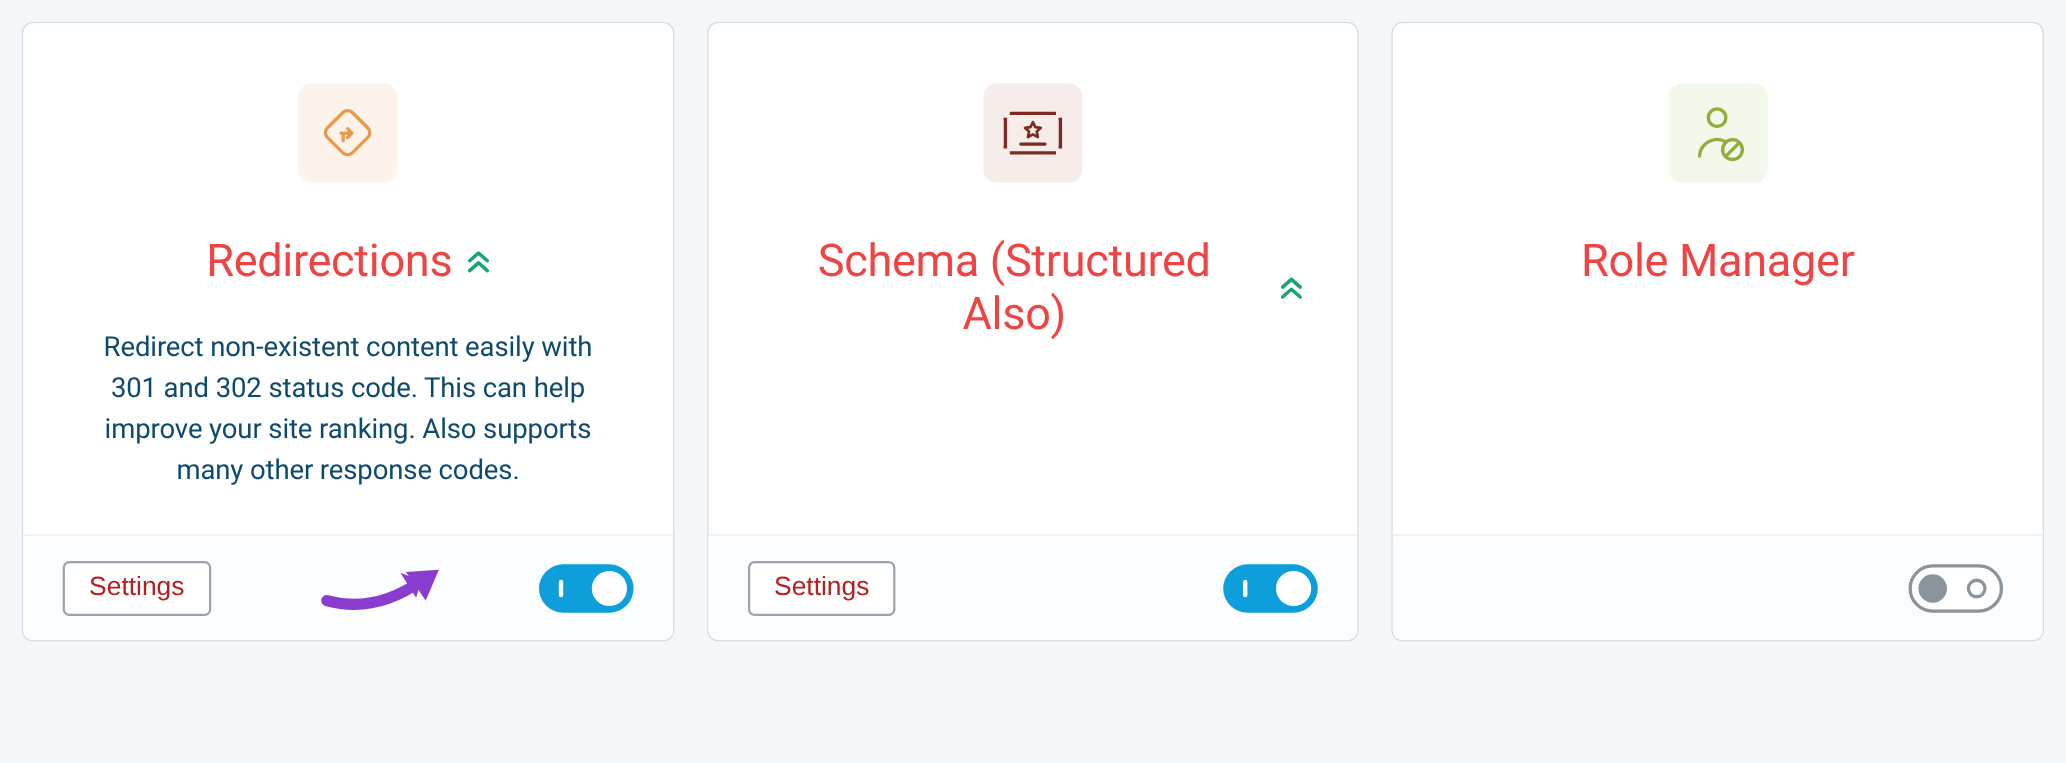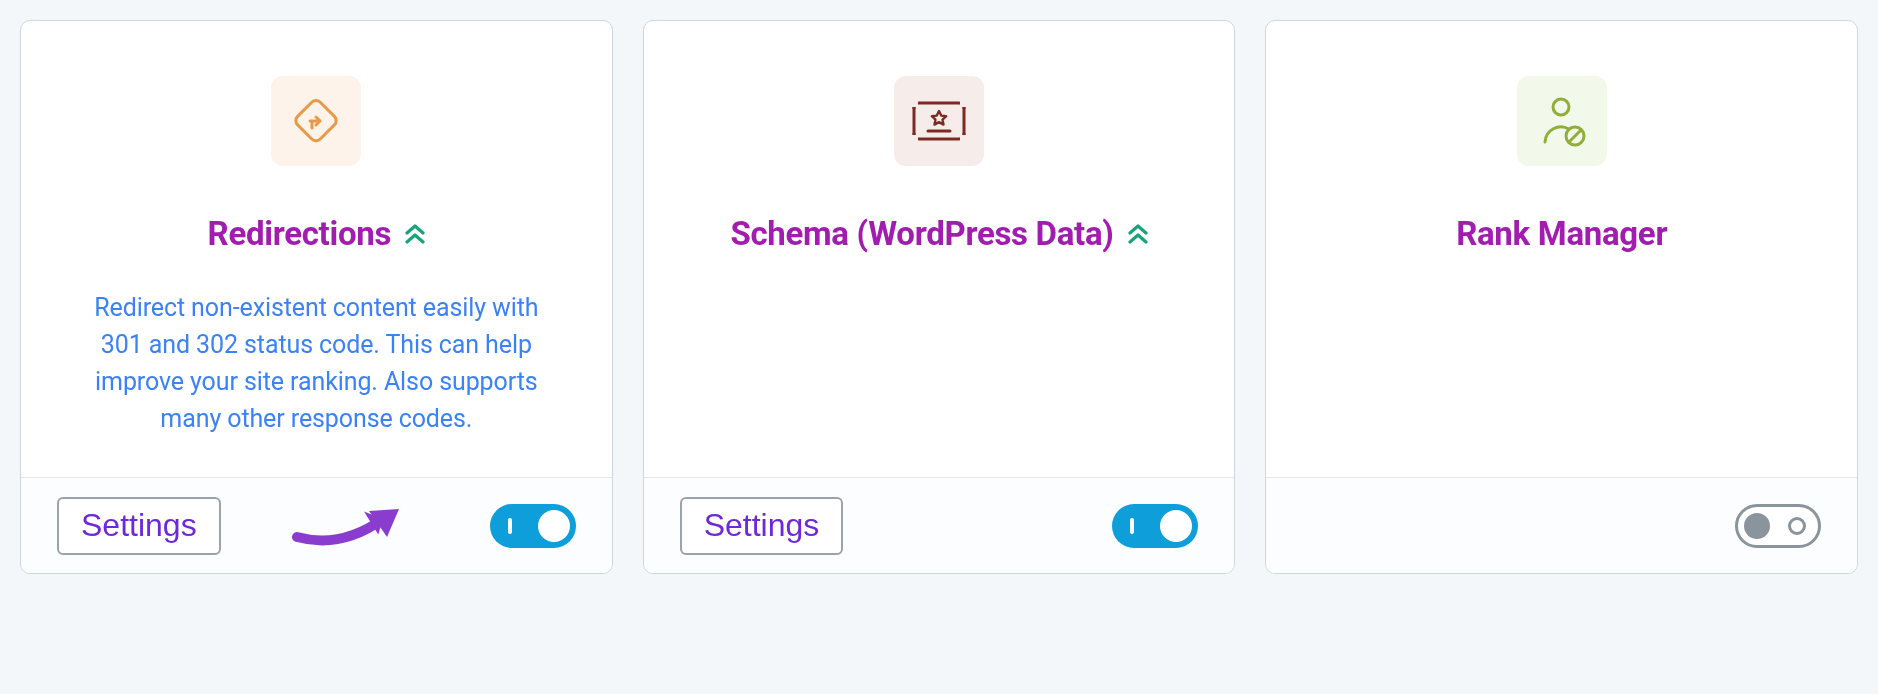--- a/index.html
+++ b/index.html
@@ -42,49 +42,49 @@
   .icon-tile.maroon { background: #f6ecea; }
   .icon-tile.green  { background: #f2f8ea; }
   .title-row {
     display: flex;
     align-items: center;
     justify-content: center;
     gap: 14px;
     margin-bottom: 36px;
   }
   .title {
-    font-size: 33px;
-    font-weight: 700;
-    color: #a21caf;
+    font-size: 41px;
+    font-weight: 400;
+    color: #ef4444;
     letter-spacing: -0.3px;
   }
   .chev {
     display: inline-flex;
   }
   .desc {
     font-size: 25px;
     line-height: 1.48;
-    color: #3b82f6;
+    color: #0c4a6e;
     letter-spacing: -0.1px;
   }
   .card-footer {
     border-top: 1.5px solid #e4e8ec;
     background: #fcfdfe;
     height: 96px;
     padding: 0 36px;
     display: flex;
     align-items: center;
     justify-content: space-between;
   }
   .card-footer.right-only { justify-content: flex-end; }
   .settings-btn {
     border: 2px solid #9aa3ab;
     background: #ffffff;
-    color: #6d28d9;
-    font-size: 32px;
+    color: #b91c1c;
+    font-size: 24px;
     font-weight: 500;
     padding: 10px 22px 12px 22px;
     border-radius: 6px;
     cursor: pointer;
     line-height: 1;
   }
   
   .toggle-on {
     width: 86px;
     height: 44px;
@@ -201,21 +201,21 @@
           <path d="M4 14 h-0 M4 12 v-4 M54 12 v-4 M4 36 v4 M54 36 v4" stroke="#7e2a22" stroke-width="3"></path>
           <path d="M29 14 l2.2 4.6 5 .6 -3.7 3.4 1 5 -4.5 -2.5 -4.5 2.5 1 -5 -3.7 -3.4 5 -.6 z" stroke="#7e2a22" stroke-width="2.4" fill="none" stroke-linejoin="round"></path>
           <line x1="18" y1="34" x2="40" y2="34" stroke="#7e2a22" stroke-width="3" stroke-linecap="round"></line>
           <rect x="2" y="4" width="6" height="6" fill="#f6ecea"></rect>
           <rect x="50" y="4" width="6" height="6" fill="#f6ecea"></rect>
           <rect x="2" y="38" width="6" height="6" fill="#f6ecea"></rect>
           <rect x="50" y="38" width="6" height="6" fill="#f6ecea"></rect>
         </svg>
       </div>
       <div class="title-row">
-        <h2 class="title">Schema (WordPress Data)</h2>
+        <h2 class="title">Schema (Structured Also)</h2>
         <span class="chev">
           <svg width="20" height="22" viewBox="0 0 20 22">
             <path d="M2 10 L10 3 L18 10" stroke="#19a37a" stroke-width="3.2" fill="none" stroke-linecap="round" stroke-linejoin="round"></path>
             <path d="M2 19 L10 12 L18 19" stroke="#19a37a" stroke-width="3.2" fill="none" stroke-linecap="round" stroke-linejoin="round"></path>
           </svg>
         </span>
       </div>
     </div>
     <div class="card-footer">
       <button class="settings-btn">Settings</button>
@@ -227,21 +227,21 @@
     <div class="card-body">
       <div class="icon-tile green">
         <svg width="50" height="54" viewBox="0 0 50 54" fill="none">
           <circle cx="24" cy="13" r="8" stroke="#8fae3a" stroke-width="3"></circle>
           <path d="M8 48 a16 16 0 0 1 24 -13" stroke="#8fae3a" stroke-width="3" fill="none" stroke-linecap="round"></path>
           <circle cx="38" cy="42" r="9" stroke="#8fae3a" stroke-width="3"></circle>
           <line x1="32" y1="48" x2="44" y2="36" stroke="#8fae3a" stroke-width="3" stroke-linecap="round"></line>
         </svg>
       </div>
       <div class="title-row">
-        <h2 class="title">Rank Manager</h2>
+        <h2 class="title">Role Manager</h2>
       </div>
     </div>
     <div class="card-footer right-only">
       <div class="toggle-off"></div>
     </div>
   </div>
 
 </div>
 
 </body></html>

